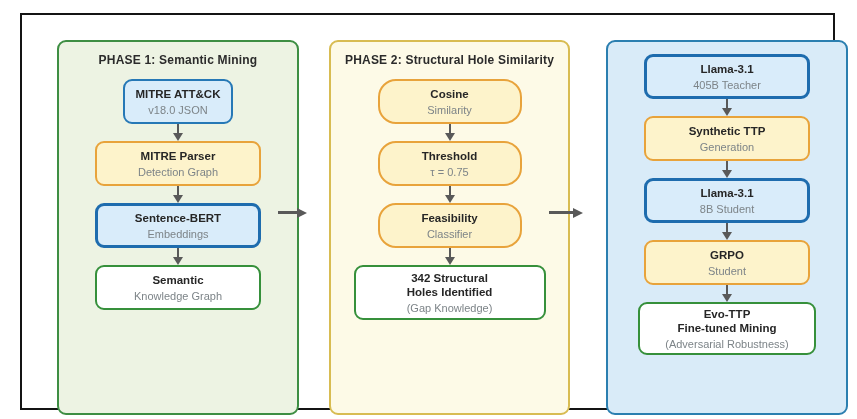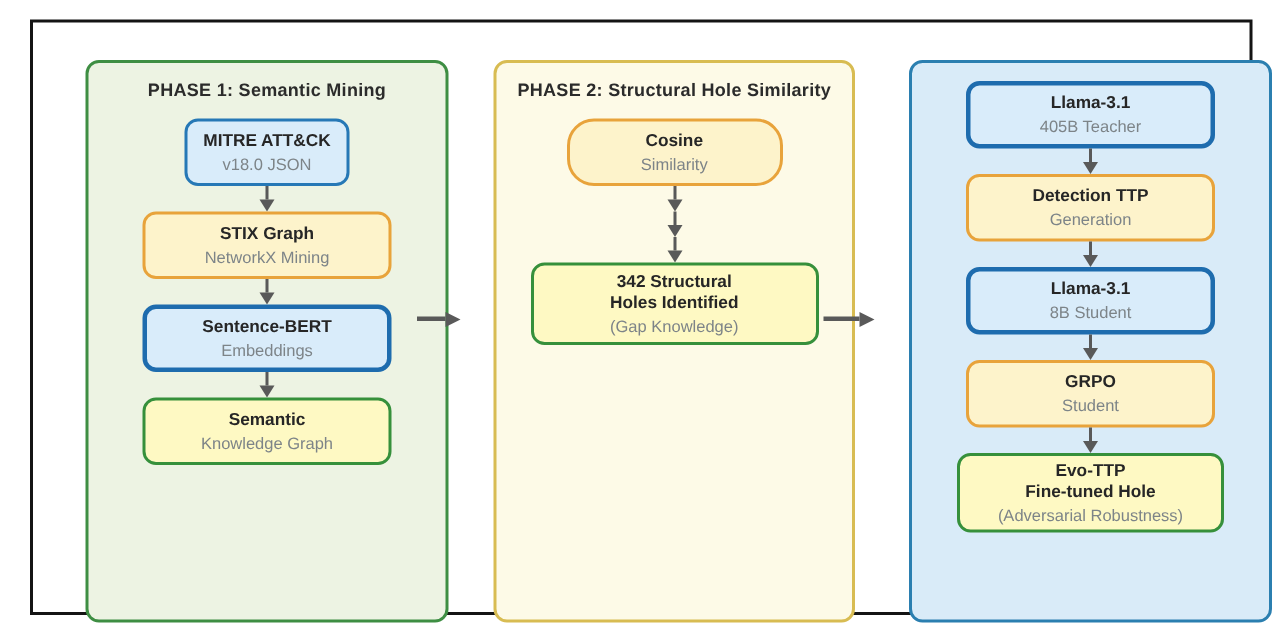--- a/index.html
+++ b/index.html
@@ -28,21 +28,21 @@
   .node{
     border:2px solid;border-radius:9px;width:166px;height:45px;
     display:flex;flex-direction:column;align-items:center;justify-content:center;
     text-align:center;padding:2px 4px;
   }
   .node-title{font-weight:bold;font-size:11.5px;color:#262626;line-height:1.25;white-space:pre-line;}
   .node-subtitle{font-size:11px;color:#7d8488;margin-top:3px;line-height:1.1;}
   .node.blue{background:#d9ecfa;border-color:#2678b6;}
   .node.blue-bold{background:#d9ecfa;border-color:#1e6cae;border-width:3px;}
   .node.yellow{background:#fdf3cb;border-color:#e8a33b;}
-  .node.green{background:#fef9c3;border-color:#36903b;}
+  .node.green{background:#ffffff;border-color:#36903b;}
   .node.w110{width:110px;}
   .node.w144{width:144px;border-radius:18px;}
   .node.w176{width:192px;height:55px;}
   .node.w178{width:178px;height:53px;}
   .varrow{height:17px;display:flex;flex-direction:column;align-items:center;}
   .varrow .stem{width:2px;height:9px;background:#595959;}
   .varrow .head{width:0;height:0;border-left:5px solid transparent;border-right:5px solid transparent;border-top:8px solid #595959;}
   .harrow{position:absolute;top:207px;display:flex;align-items:center;height:11px;}
   .harrow .stem{height:3px;background:#595959;}
   .harrow .head{width:0;height:0;border-top:5.5px solid transparent;border-bottom:5.5px solid transparent;border-left:10px solid #595959;}
@@ -61,22 +61,22 @@
     <div class="nodes">
       <div class="node blue w110">
         <div class="node-title">MITRE ATT&amp;CK</div>
         <div class="node-subtitle">v18.0 JSON</div>
       </div>
       <div class="varrow">
           <i class="stem"></i>
           <i class="head"></i>
         </div>
       <div class="node yellow">
-        <div class="node-title">STIX Graph</div>
-        <div class="node-subtitle">NetworkX Mining</div>
+        <div class="node-title">MITRE Parser</div>
+        <div class="node-subtitle">Detection Graph</div>
       </div>
       <div class="varrow">
           <i class="stem"></i>
           <i class="head"></i>
         </div>
       <div class="node blue-bold">
         <div class="node-title">Sentence-BERT</div>
         <div class="node-subtitle">Embeddings</div>
       </div>
       <div class="varrow">
@@ -94,24 +94,32 @@
     <h2 class="phase-title">PHASE 2: Structural Hole Similarity</h2>
     <div class="nodes">
       <div class="node yellow w144">
         <div class="node-title">Cosine</div>
         <div class="node-subtitle">Similarity</div>
       </div>
       <div class="varrow">
           <i class="stem"></i>
           <i class="head"></i>
         </div>
+      <div class="node yellow w144">
+        <div class="node-title">Threshold</div>
+        <div class="node-subtitle">τ = 0.75</div>
+      </div>
       <div class="varrow">
           <i class="stem"></i>
           <i class="head"></i>
         </div>
+      <div class="node yellow w144">
+        <div class="node-title">Feasibility</div>
+        <div class="node-subtitle">Classifier</div>
+      </div>
       <div class="varrow">
           <i class="stem"></i>
           <i class="head"></i>
         </div>
       <div class="node green w176">
         <div class="node-title">342 Structural
 Holes Identified</div>
         <div class="node-subtitle">(Gap Knowledge)</div>
       </div>
     </div>
@@ -121,21 +129,21 @@
     <div class="nodes">
       <div class="node blue-bold">
         <div class="node-title">Llama-3.1</div>
         <div class="node-subtitle">405B Teacher</div>
       </div>
       <div class="varrow">
           <i class="stem"></i>
           <i class="head"></i>
         </div>
       <div class="node yellow">
-        <div class="node-title">Detection TTP</div>
+        <div class="node-title">Synthetic TTP</div>
         <div class="node-subtitle">Generation</div>
       </div>
       <div class="varrow">
           <i class="stem"></i>
           <i class="head"></i>
         </div>
       <div class="node blue-bold">
         <div class="node-title">Llama-3.1</div>
         <div class="node-subtitle">8B Student</div>
       </div>
@@ -146,21 +154,21 @@
       <div class="node yellow">
         <div class="node-title">GRPO</div>
         <div class="node-subtitle">Student</div>
       </div>
       <div class="varrow">
           <i class="stem"></i>
           <i class="head"></i>
         </div>
       <div class="node green w178">
         <div class="node-title">Evo-TTP
-Fine-tuned Hole</div>
+Fine-tuned Mining</div>
         <div class="node-subtitle">(Adversarial Robustness)</div>
       </div>
     </div>
   </section>
 
 </div>
 
 <div class="harrow harrow1">
     <i class="stem"></i>
     <i class="head"></i>

